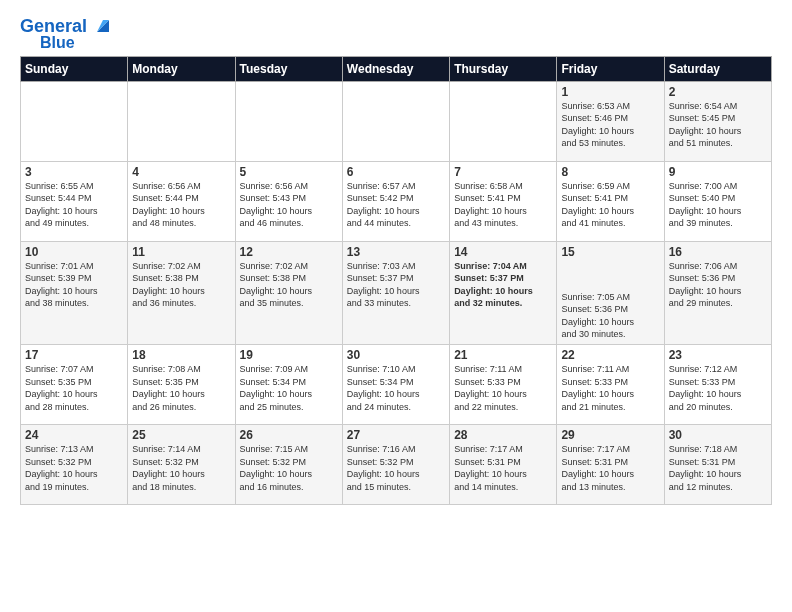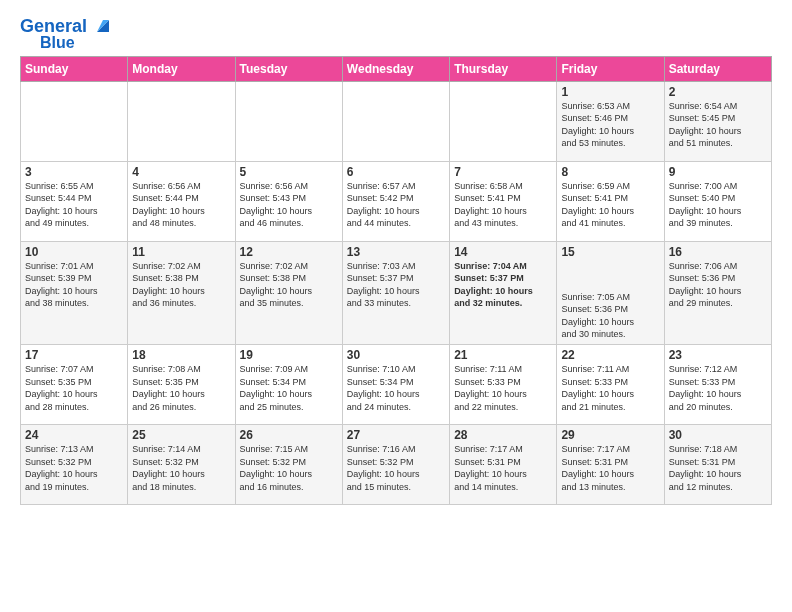--- a/index.html
+++ b/index.html
@@ -48,21 +48,21 @@
       font-size: 18px;
       color: #555;
       font-style: italic;
     }
     table {
       width: 100%;
       border-collapse: collapse;
       table-layout: fixed;
     }
     thead th {
-      background-color: #ec4899;
+      background-color: #0f172a;
       color: #fff;
       font-size: 12px;
       font-weight: bold;
       padding: 5px 4px;
       text-align: left;
       border: 1px solid #aaa;
     }
     tbody td {
       border: 1px solid #ccc;
       vertical-align: top;

